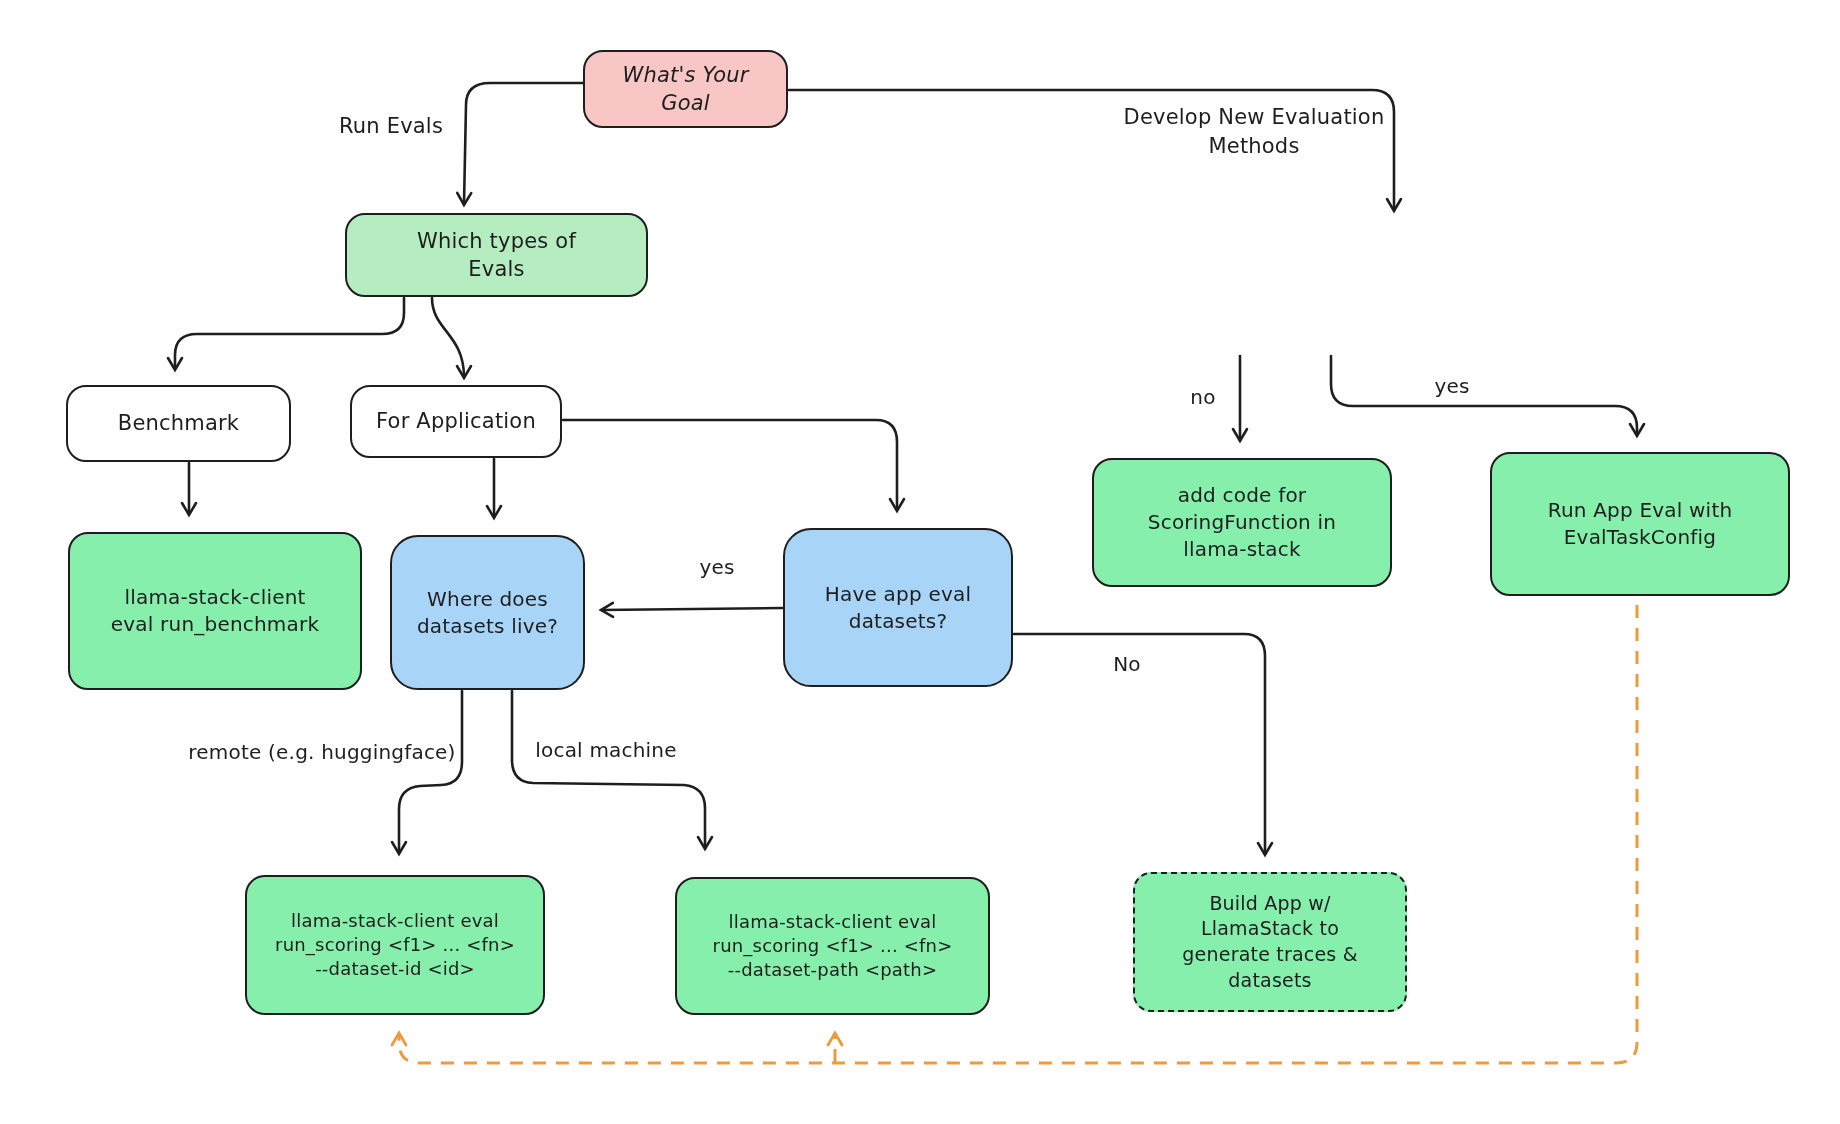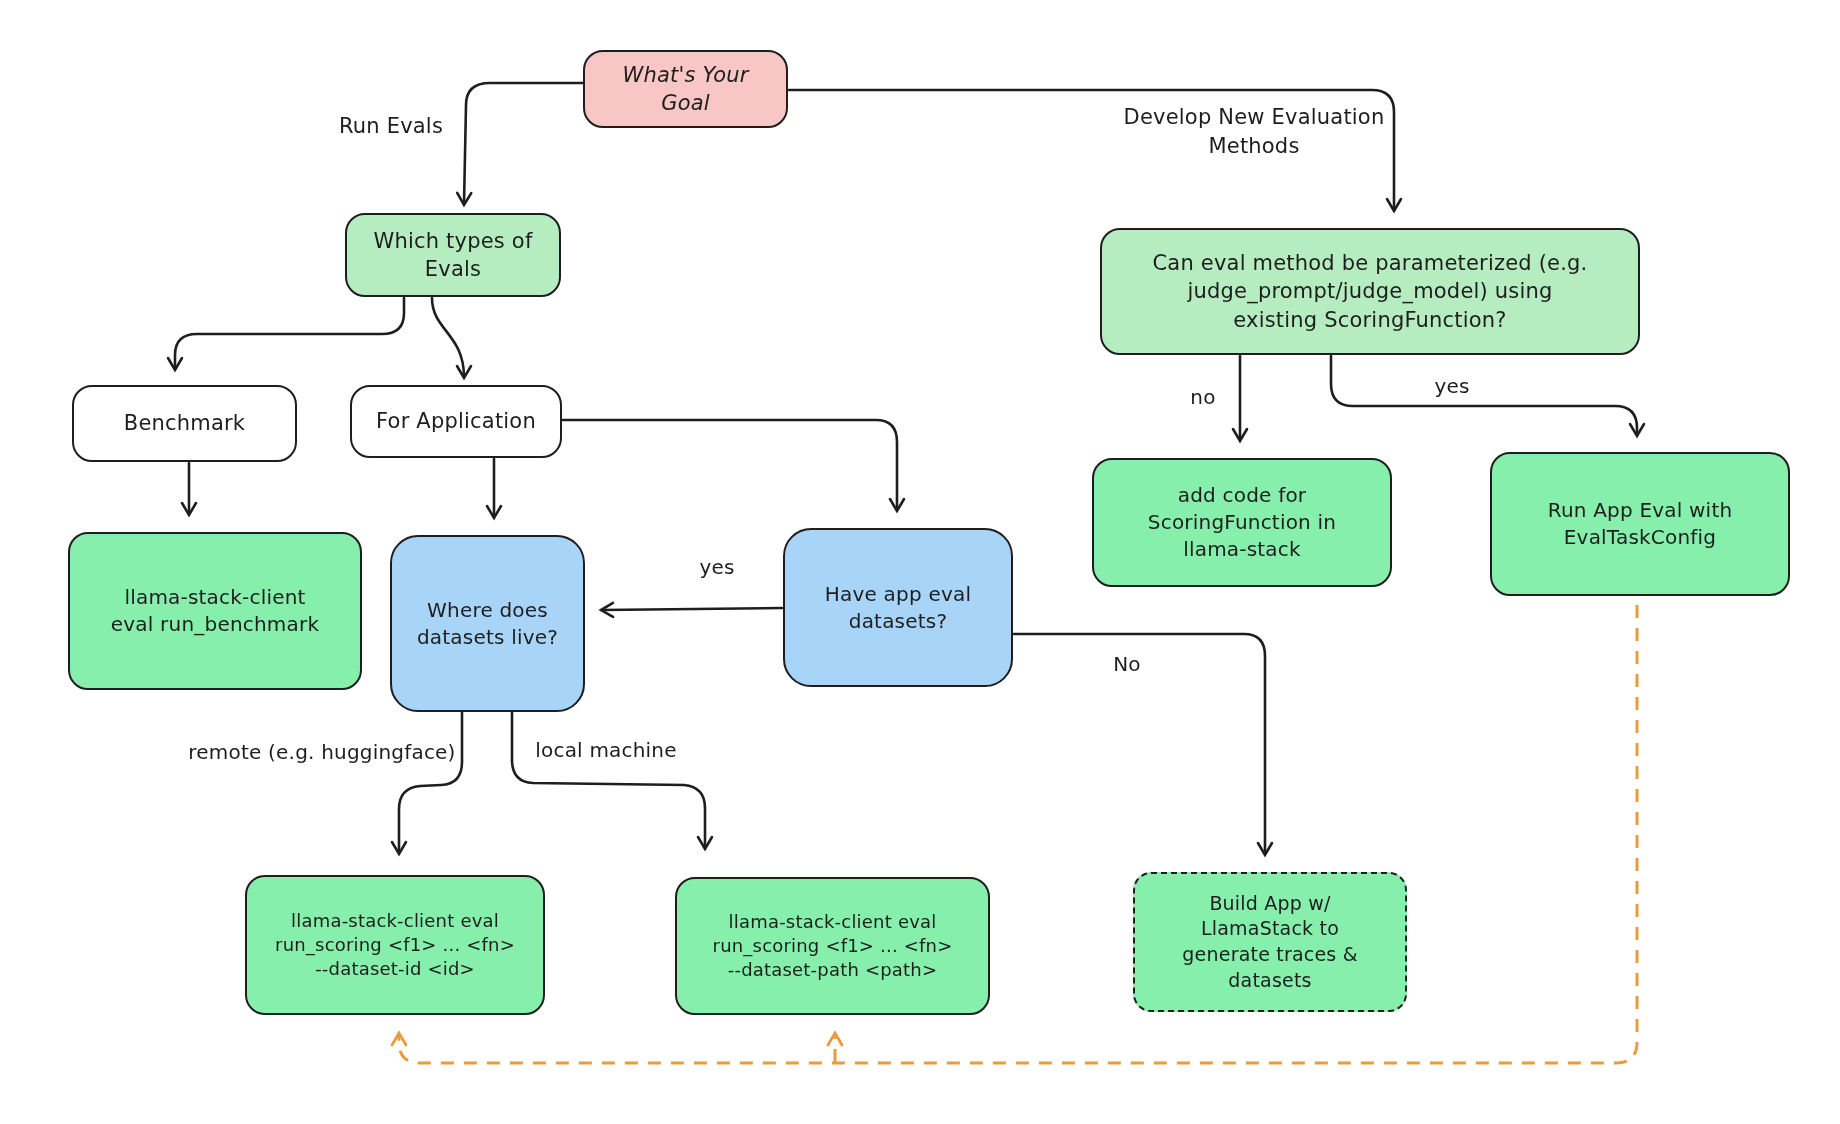--- a/index.html
+++ b/index.html
@@ -57,45 +57,40 @@
       <path d="M 1637 582 V 1042 Q 1637 1063 1616 1063 H 420 Q 399 1063 399 1042 V 1034" marker-end="url(#aho)"></path>
       <path d="M 835 1062 V 1034" marker-end="url(#aho)"></path>
     </g>
   </svg>
 
   <div class="node pink" style="left:583px; top:50px; width:205px; height:78px; font-size:21px;font-style:italic;">
     <span>What's Your
 Goal</span>
   </div>
 
-  <div class="node green" style="left:345px; top:213px; width:216px; height:84px; font-size:21px;">
+  <div class="node green" style="left:345px; top:213px; width:303px; height:84px; font-size:21px;">
     <span>Which types of
 Evals</span>
   </div>
 
-  <div class="node green" style="left:1100px; top:228px; width:540px; height:127px; font-size:21px;">
-    <span>Can eval method be parameterized (e.g.
-judge_prompt/judge_model) using
-existing ScoringFunction?</span>
-  </div>
 
-  <div class="node white" style="left:72px; top:385px; width:225px; height:77px; font-size:21px;">
+  <div class="node white" style="left:66px; top:385px; width:225px; height:77px; font-size:21px;">
     <span>Benchmark</span>
   </div>
 
   <div class="node white" style="left:350px; top:385px; width:212px; height:73px; font-size:21px;">
     <span>For Application</span>
   </div>
 
   <div class="node yellow" style="left:68px; top:532px; width:294px; height:158px; font-size:20px;">
     <span>llama-stack-client
 eval run_benchmark</span>
   </div>
 
-  <div class="node blue" style="left:390px; top:535px; width:195px; height:177px; font-size:20px;">
+  <div class="node blue" style="left:390px; top:535px; width:195px; height:155px; font-size:20px;">
     <span>Where does
 datasets live?</span>
   </div>
 
   <div class="node blue" style="left:783px; top:528px; width:230px; height:159px; font-size:20px;">
     <span>Have app eval
 datasets?</span>
   </div>
 
   <div class="node yellow" style="left:1092px; top:458px; width:300px; height:129px; font-size:20px;">

